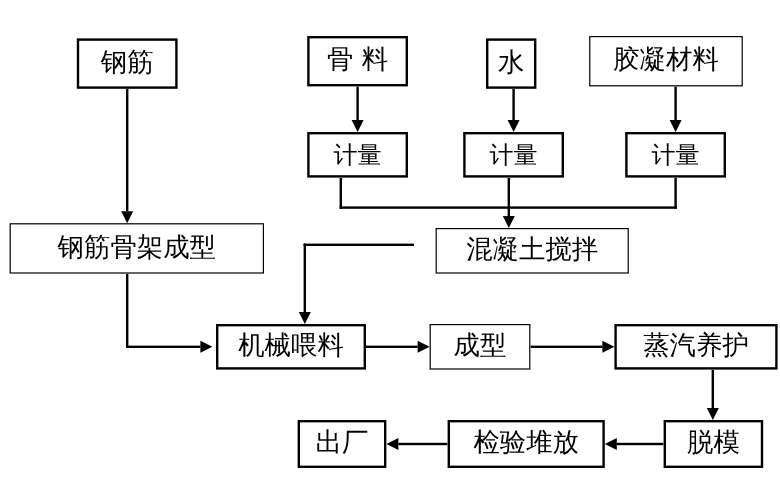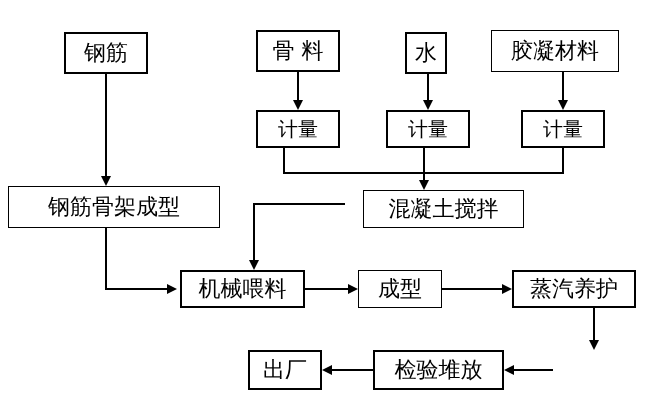--- a/index.html
+++ b/index.html
@@ -100,24 +100,27 @@
   </div>
 
   <div class="node thin" style="left:358px; top:270px; width:84px; height:38px; font-size:22px;">
     <span>成型</span>
   </div>
 
   <div class="node" style="left:180px; top:270px; width:125px; height:38px; font-size:22px;">
     <span>机械喂料</span>
   </div>
 
-  <div class="node" style="left:512px; top:270px; width:124px; height:38px; font-size:22px;">
+  <div class="node" style="left:512px; top:270px; width:136px; height:38px; font-size:22px;">
     <span>蒸汽养护</span>
   </div>
 
+  <div class="node" style="left:553px; top:350px; width:83px; height:40px; font-size:22px;">
+    <span>脱模</span>
+  </div>
 
   <div class="node" style="left:248px; top:350px; width:74px; height:40px; font-size:22px;">
     <span>出厂</span>
   </div>
 
   <div class="node" style="left:373px; top:350px; width:131px; height:40px; font-size:22px;">
     <span>检验堆放</span>
   </div>
 
   <div class="seg v" style="left:105px; top:74px; height:102px;"></div>

